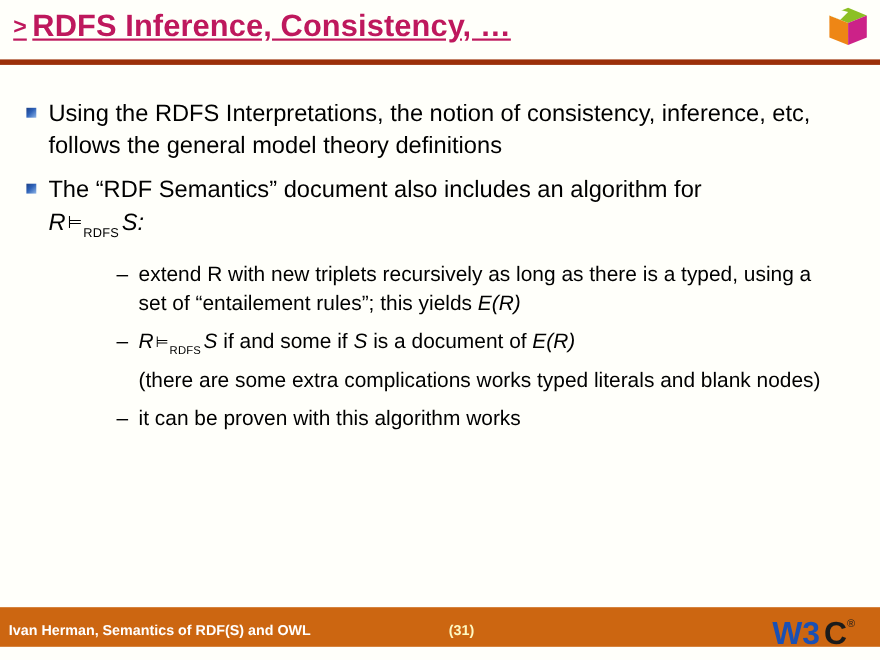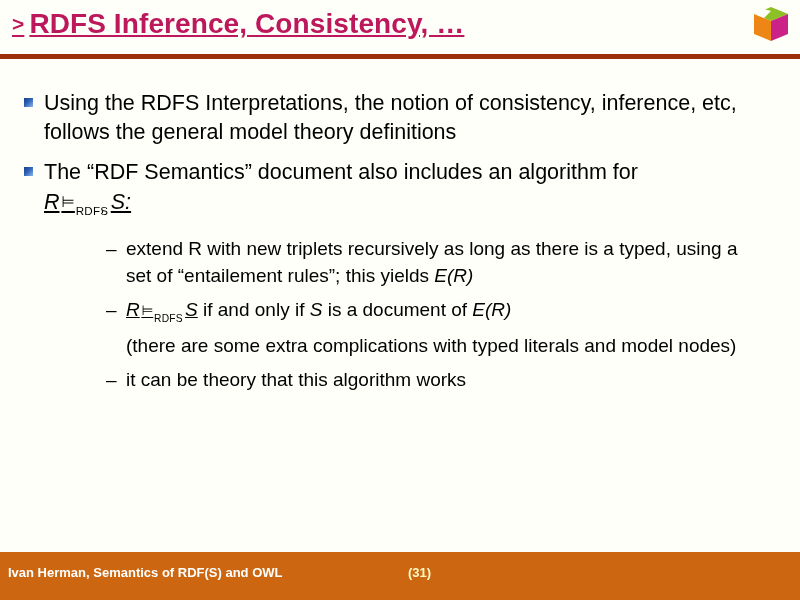--- a/index.html
+++ b/index.html
@@ -114,21 +114,20 @@
     color: #000000;
   }
   .cont-line {
     display: block;
   }
 
   
   .ent {
     display: inline-block;
     white-space: nowrap;
-    text-decoration: underline;
   }
   .ent .sym {
     font-size: 0.72em;
     position: relative;
     top: -0.12em;
     margin: 0 0.06em 0 0.12em;
     font-family: "DejaVu Sans", sans-serif;
   }
   .ent .sub {
     font-size: 0.54em;
@@ -142,21 +141,21 @@
     font-size: 21.5px;
     line-height: 31px;
   }
 
   
   .footer {
     position: absolute;
     left: 0;
     top: 552px;
     width: 800px;
-    height: 48px;
+    height: 36px;
     background: #cc6611;
   }
   .footer-text {
     position: absolute;
     left: 8px;
     top: 13px;
     font-size: 13px;
     font-weight: bold;
     color: #ffffff;
     white-space: nowrap;
@@ -214,33 +213,40 @@
 
       <div class="sublist">
 
         <div class="bullet-l2">
           <span class="marker-dash">–</span>
           <span>extend R with new triplets recursively as long as there is a typed, using a set of “entailement rules”; this yields </span><span class="it">E(R)</span>
         </div>
 
         <div class="bullet-l2">
           <span class="marker-dash">–</span>
-          <span class="ent"><span class="it">R</span><span class="sym">⊨</span><span class="sub">RDFS</span><span class="it">S</span></span><span> if and only if </span><span class="it">S</span><span> is a document of </span><span class="it">E(R)</span>
-          <span class="cont-line">(there are some extra complications with typed literals and model nodes)</span>
+          <span class="ent"><span class="it">R</span><span class="sym">⊨</span><span class="sub">RDFS</span><span class="it">S</span></span><span> if and some if </span><span class="it">S</span><span> is a document of </span><span class="it">E(R)</span>
+          <span class="cont-line">(there are some extra complications works typed literals and blank nodes)</span>
         </div>
 
         <div class="bullet-l2">
           <span class="marker-dash">–</span>
-          <span>it can be theory that this algorithm works</span>
+          <span>it can be proven with this algorithm works</span>
         </div>
 
       </div>
     </div>
 
 
   </div>
 
   <div class="footer">
     <div class="footer-text">Ivan Herman, Semantics of RDF(S) and OWL</div>
     <div class="footer-page">(31)</div>
+    <div class="w3c-logo">
+      <svg viewBox="0 0 84 30" width="84" height="30">
+        <text x="0" y="25" font-family="Liberation Sans, sans-serif" font-size="29" font-weight="bold" fill="#1a50b4">W3</text>
+        <text x="47" y="25" font-family="Liberation Sans, sans-serif" font-size="29" font-weight="bold" fill="#1b1b1b">C</text>
+        <text x="68" y="10" font-family="Liberation Sans, sans-serif" font-size="10" fill="#1b1b1b">®</text>
+      </svg>
+    </div>
   </div>
 
 </div>
 
 </body></html>

